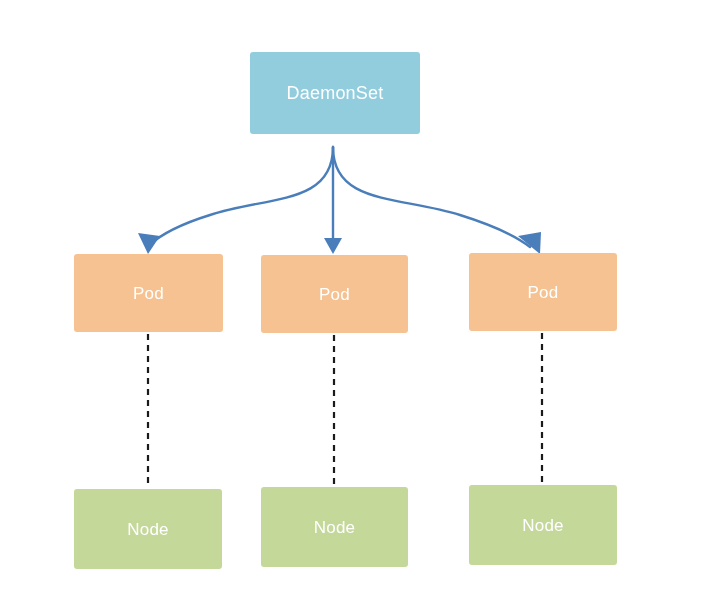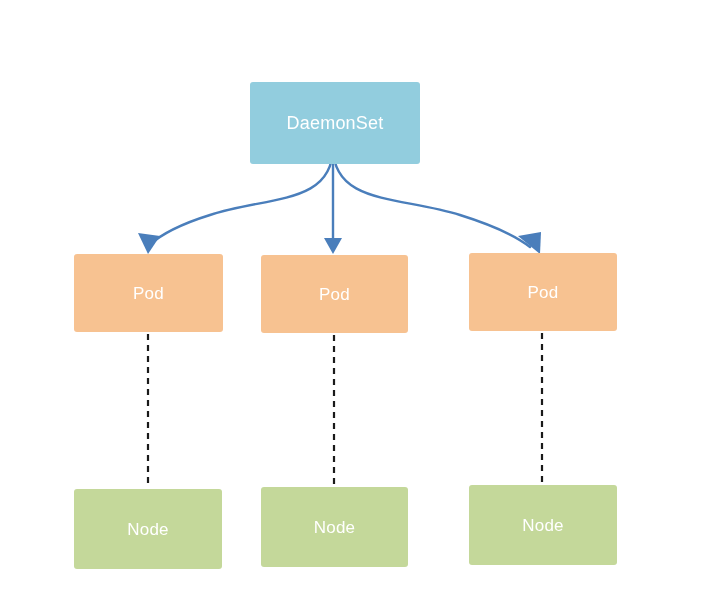--- a/index.html
+++ b/index.html
@@ -55,21 +55,21 @@
         <path d="M 333 147 C 333 205 400 196 460 215 C 492 225 516 236 530 247" fill="none" stroke="#4a7ebb" stroke-width="2.4" stroke-linecap="round"></path>
         <polygon points="540,254 518,236 541,232" fill="#4a7ebb"></polygon>
       </g>
     <g id="connectors-group">
         <line x1="148" y1="334" x2="148" y2="488" stroke="#1a1a1a" stroke-width="2.2" stroke-dasharray="6 5"></line>
         <line x1="334" y1="335" x2="334" y2="486" stroke="#1a1a1a" stroke-width="2.2" stroke-dasharray="6 5"></line>
         <line x1="542" y1="333" x2="542" y2="484" stroke="#1a1a1a" stroke-width="2.2" stroke-dasharray="6 5"></line>
       </g>
   </svg>
 
-  <div class="node-box" id="controller-box" style="left: 250px; top: 82px; width: 170px; height: 82px; background: rgb(146, 205, 222); font-size: 18px;">
+  <div class="node-box" id="controller-box" style="left: 250px; top: 52px; width: 170px; height: 82px; background: rgb(146, 205, 222); font-size: 18px;">
     <span class="box-label" style="color: rgb(255, 255, 255);">DaemonSet</span>
   </div>
 
   <div id="pods-layer">
       <div class="node-box" style="left: 74px; top: 254px; width: 149px; height: 78px; background: rgb(247, 194, 145); font-size: 17px;">
         <span class="box-label" style="color: rgb(255, 255, 255);">Pod</span>
       </div>
       <div class="node-box" style="left: 261px; top: 255px; width: 147px; height: 78px; background: rgb(247, 194, 145); font-size: 17px;">
         <span class="box-label" style="color: rgb(255, 255, 255);">Pod</span>
       </div>

